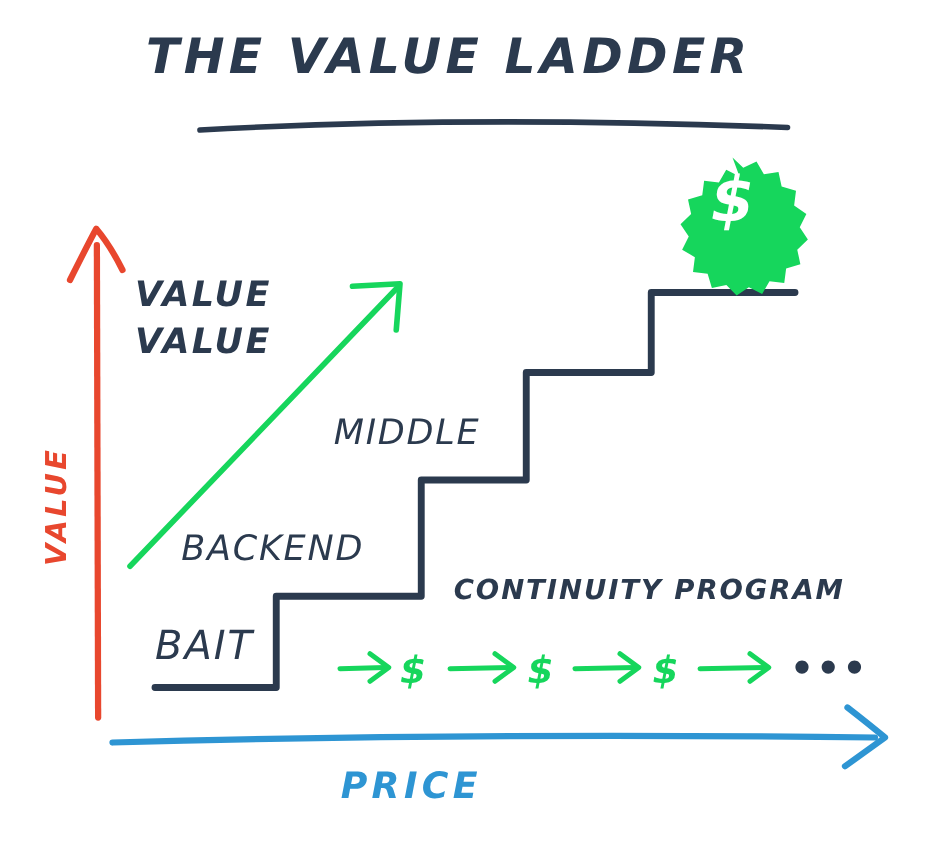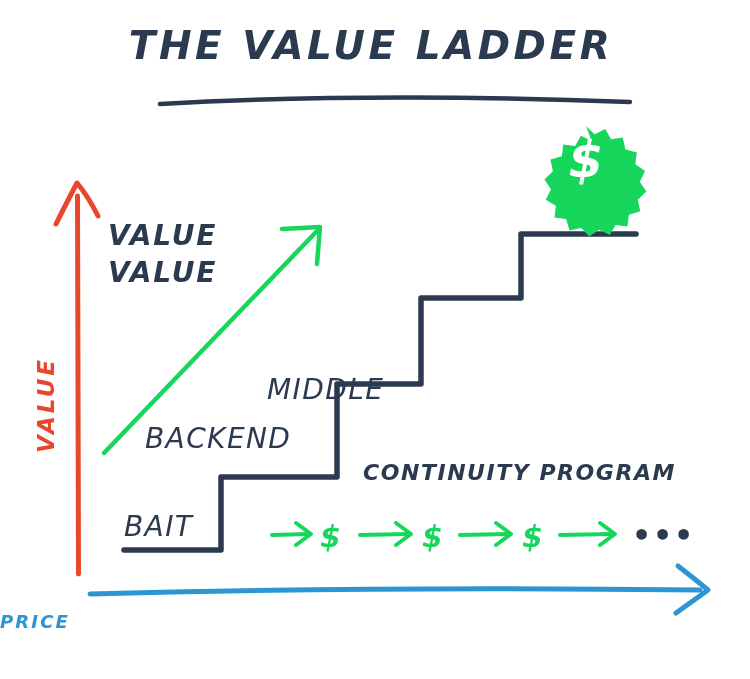--- a/index.html
+++ b/index.html
@@ -34,41 +34,41 @@
     white-space: nowrap;
     font-family: "DejaVu Sans", sans-serif;
     font-style: italic;
     font-weight: bold;
     color: #2B3A4E;
     letter-spacing: 0.06em;
     line-height: 1.05;
   }
 
   #title {
-    left: 12px;
+    left: 0;
     top: 26px;
     width: 718px;
     text-align: center;
     font-size: 39px;
     letter-spacing: 0.09em;
     color: #2B3A4E;
   }
 
   #value-ladder-label {
     left: 108px;
     top: 218px;
     font-size: 28px;
     letter-spacing: 0.07em;
     line-height: 1.32;
   }
 
   #label-backend  { left: 345px; top: 245px; font-size: 28px; letter-spacing: 0.05em; font-weight: normal; }
-  #label-middle   { left: 267px; top: 331px; font-size: 28px; letter-spacing: 0.05em; font-weight: normal; margin-top: 44px; }
+  #label-middle   { left: 267px; top: 331px; font-size: 28px; letter-spacing: 0.05em; font-weight: normal; }
   #label-frontend { left: 145px; top: 424px; font-size: 28px; letter-spacing: 0.05em; font-weight: normal; }
-  #label-bait     { left: 124px; top: 500px; font-size: 28px; letter-spacing: 0.05em; font-weight: normal; margin-top: 12px; }
+  #label-bait     { left: 124px; top: 500px; font-size: 32px; letter-spacing: 0.05em; font-weight: normal; }
 
   #label-continuity {
     left: 363px;
     top: 461px;
     font-size: 22px;
     letter-spacing: 0.07em;
     font-weight: bold;
   }
 
   #label-value {
@@ -78,21 +78,22 @@
     color: #E8472E;
     letter-spacing: 0.12em;
     transform: rotate(-90deg);
     transform-origin: 50% 50%;
   }
 
   #label-price {
     left: 0;
     top: 613px;
     width: 658px;
-    font-size: 18px;
+    text-align: center;
+    font-size: 29px;
     color: #2E95D3;
     letter-spacing: 0.12em;
   }
 
   .dollar-row-item {
     position: absolute;
     font-family: "DejaVu Sans", sans-serif;
     font-style: italic;
     font-weight: bold;
     font-size: 30px;

